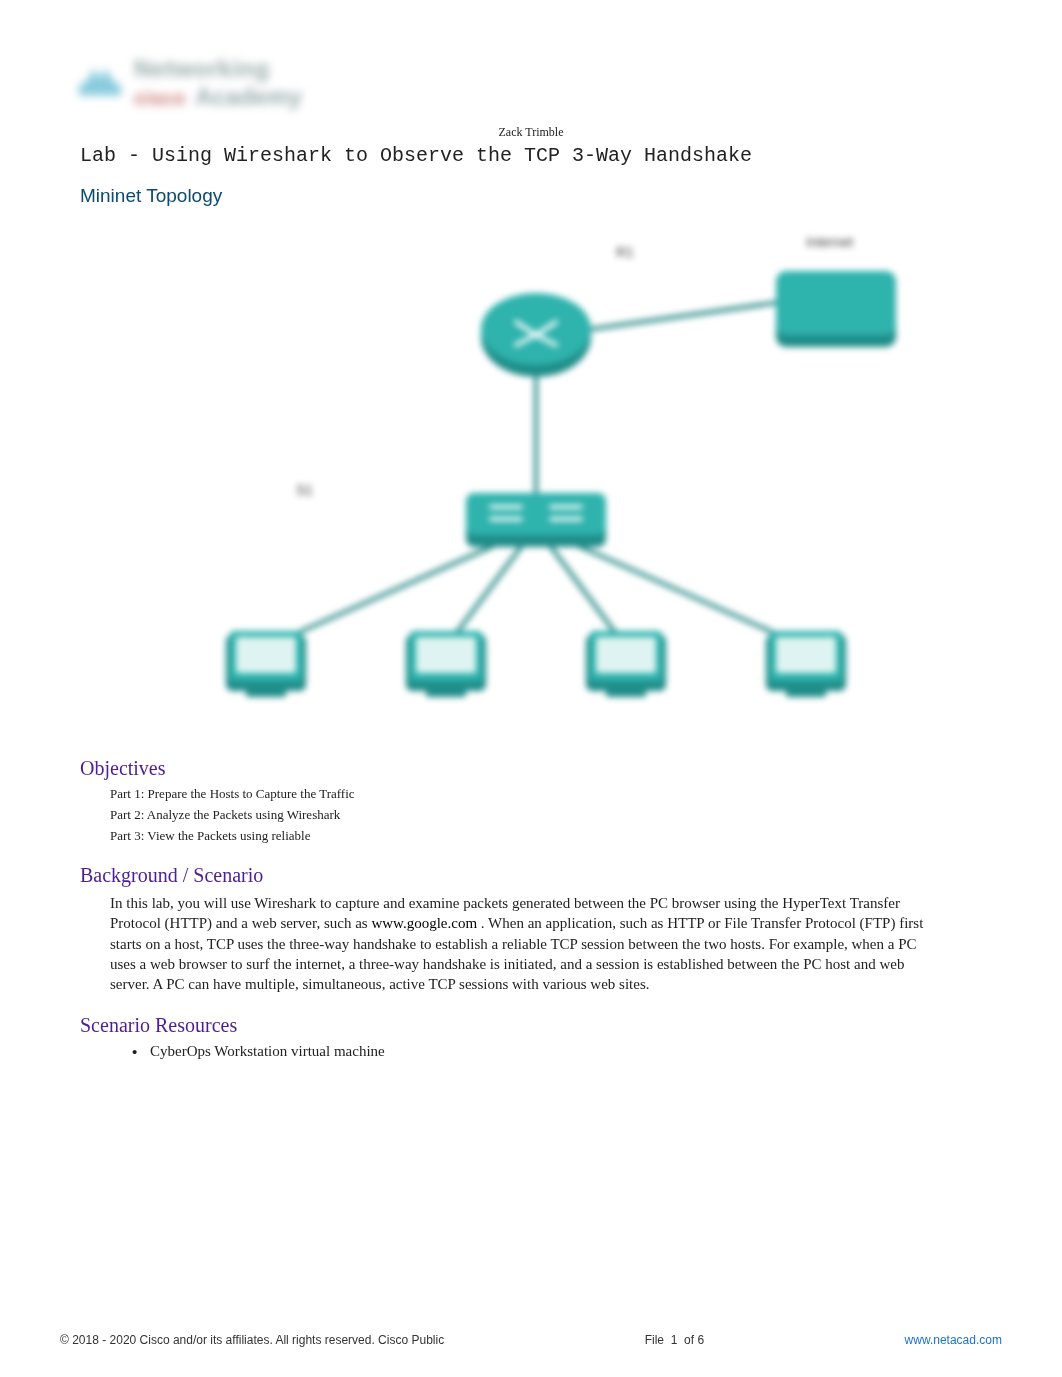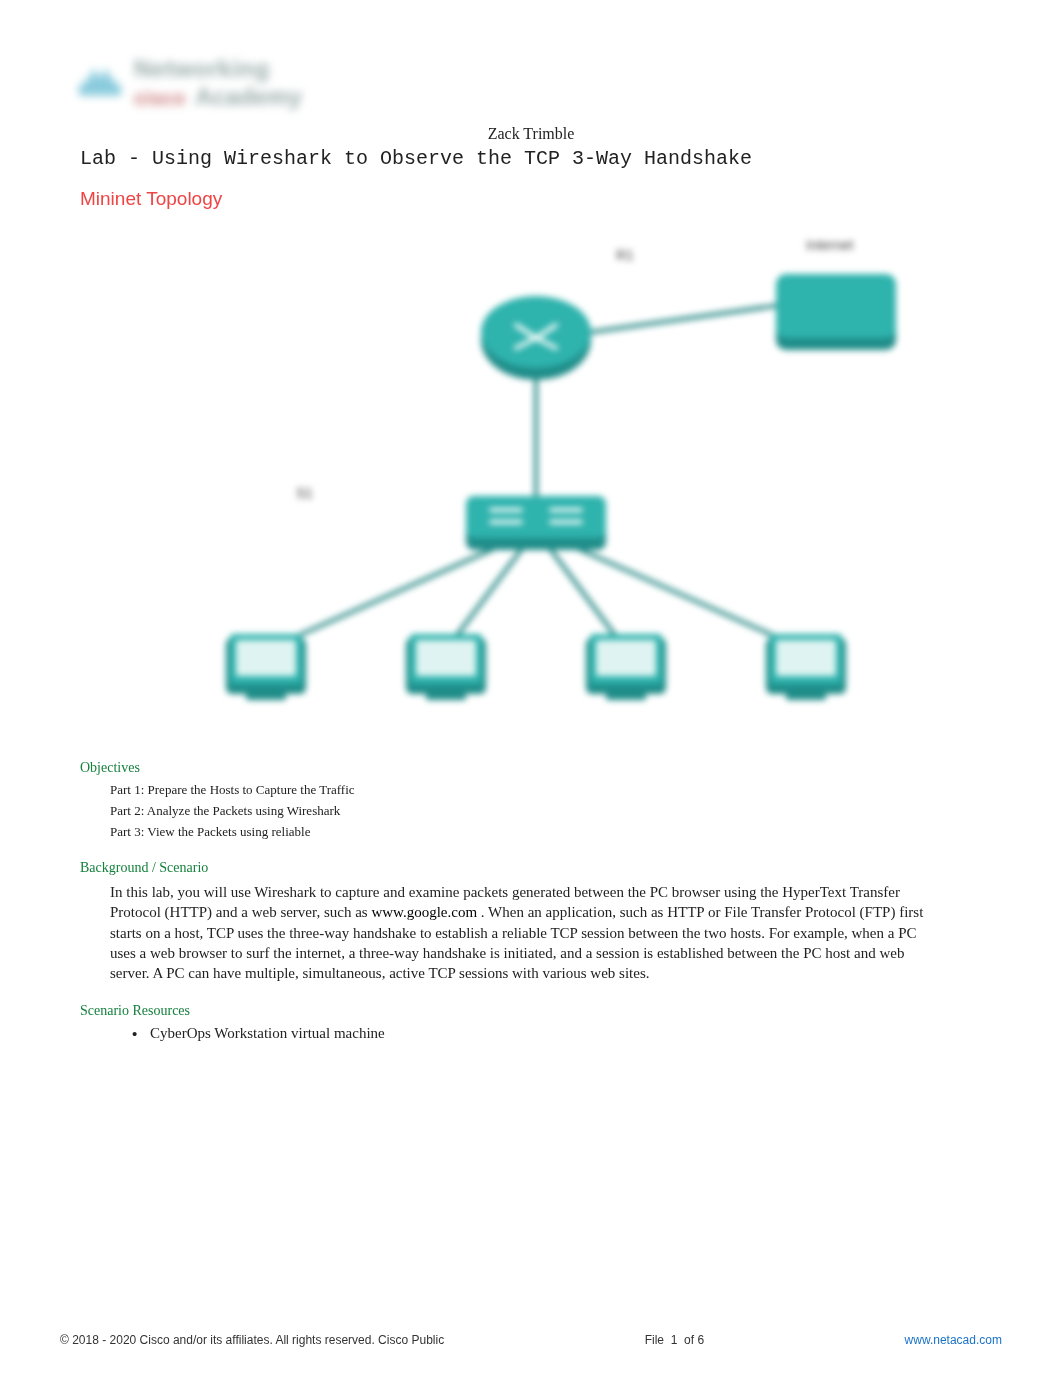--- a/index.html
+++ b/index.html
@@ -42,56 +42,56 @@
   .logo-text {
     display: inline-block;
     vertical-align: middle;
     margin-left: 8px;
   }
   .logo-line1 { color: #9aa; font-size: 24px; font-weight: 600; font-family: Arial, sans-serif; letter-spacing: 0.5px; }
   .logo-cisco { color: #cb7b7b; font-size: 20px; font-weight: 700; font-family: Arial, sans-serif; display: inline-block;}
   .logo-line2 { color: #9aa; font-size: 24px; font-weight: 600; font-family: Arial, sans-serif; display:inline-block; margin-left:6px;}
   .author {
     text-align: center;
-    font-size: 16px;
+    font-size: 12px;
     margin-top: 4px;
   }
   .title {
     font-size: 20px;
     font-weight: 400;
     margin: 4px 0 18px 20px;
     font-family: Liberation Mono, monospace;
   }
   .subtitle {
     font-size: 19px;
     margin: 8px 0 8px 20px;
     font-family: Arial, sans-serif;
-    color: #ef4444;
+    color: #0c4a6e;
   }
   .topology-wrap {
     width: 830px;
     height: 520px;
     margin: 10px auto 10px auto;
     position: relative;
   }
   .topology-svg {
     width: 100%;
     height: 100%;
     filter: blur(3px);
   }
   .device-label {
     font-family: Arial, sans-serif;
     font-size: 14px;
     fill: #444;
   }
   .section-head {
-    font-size: 14px;
+    font-size: 20px;
     margin: 20px 0 6px 20px;
     font-family: "Times New Roman", serif;
-    color: #15803d;
+    color: #4c1d95;
   }
   .body-line {
     font-size: 13px;
     margin: 5px 0 5px 50px;
   }
   .para {
     font-size: 15px;
     margin: 6px 60px 6px 50px;
     line-height: 1.35;
   }

